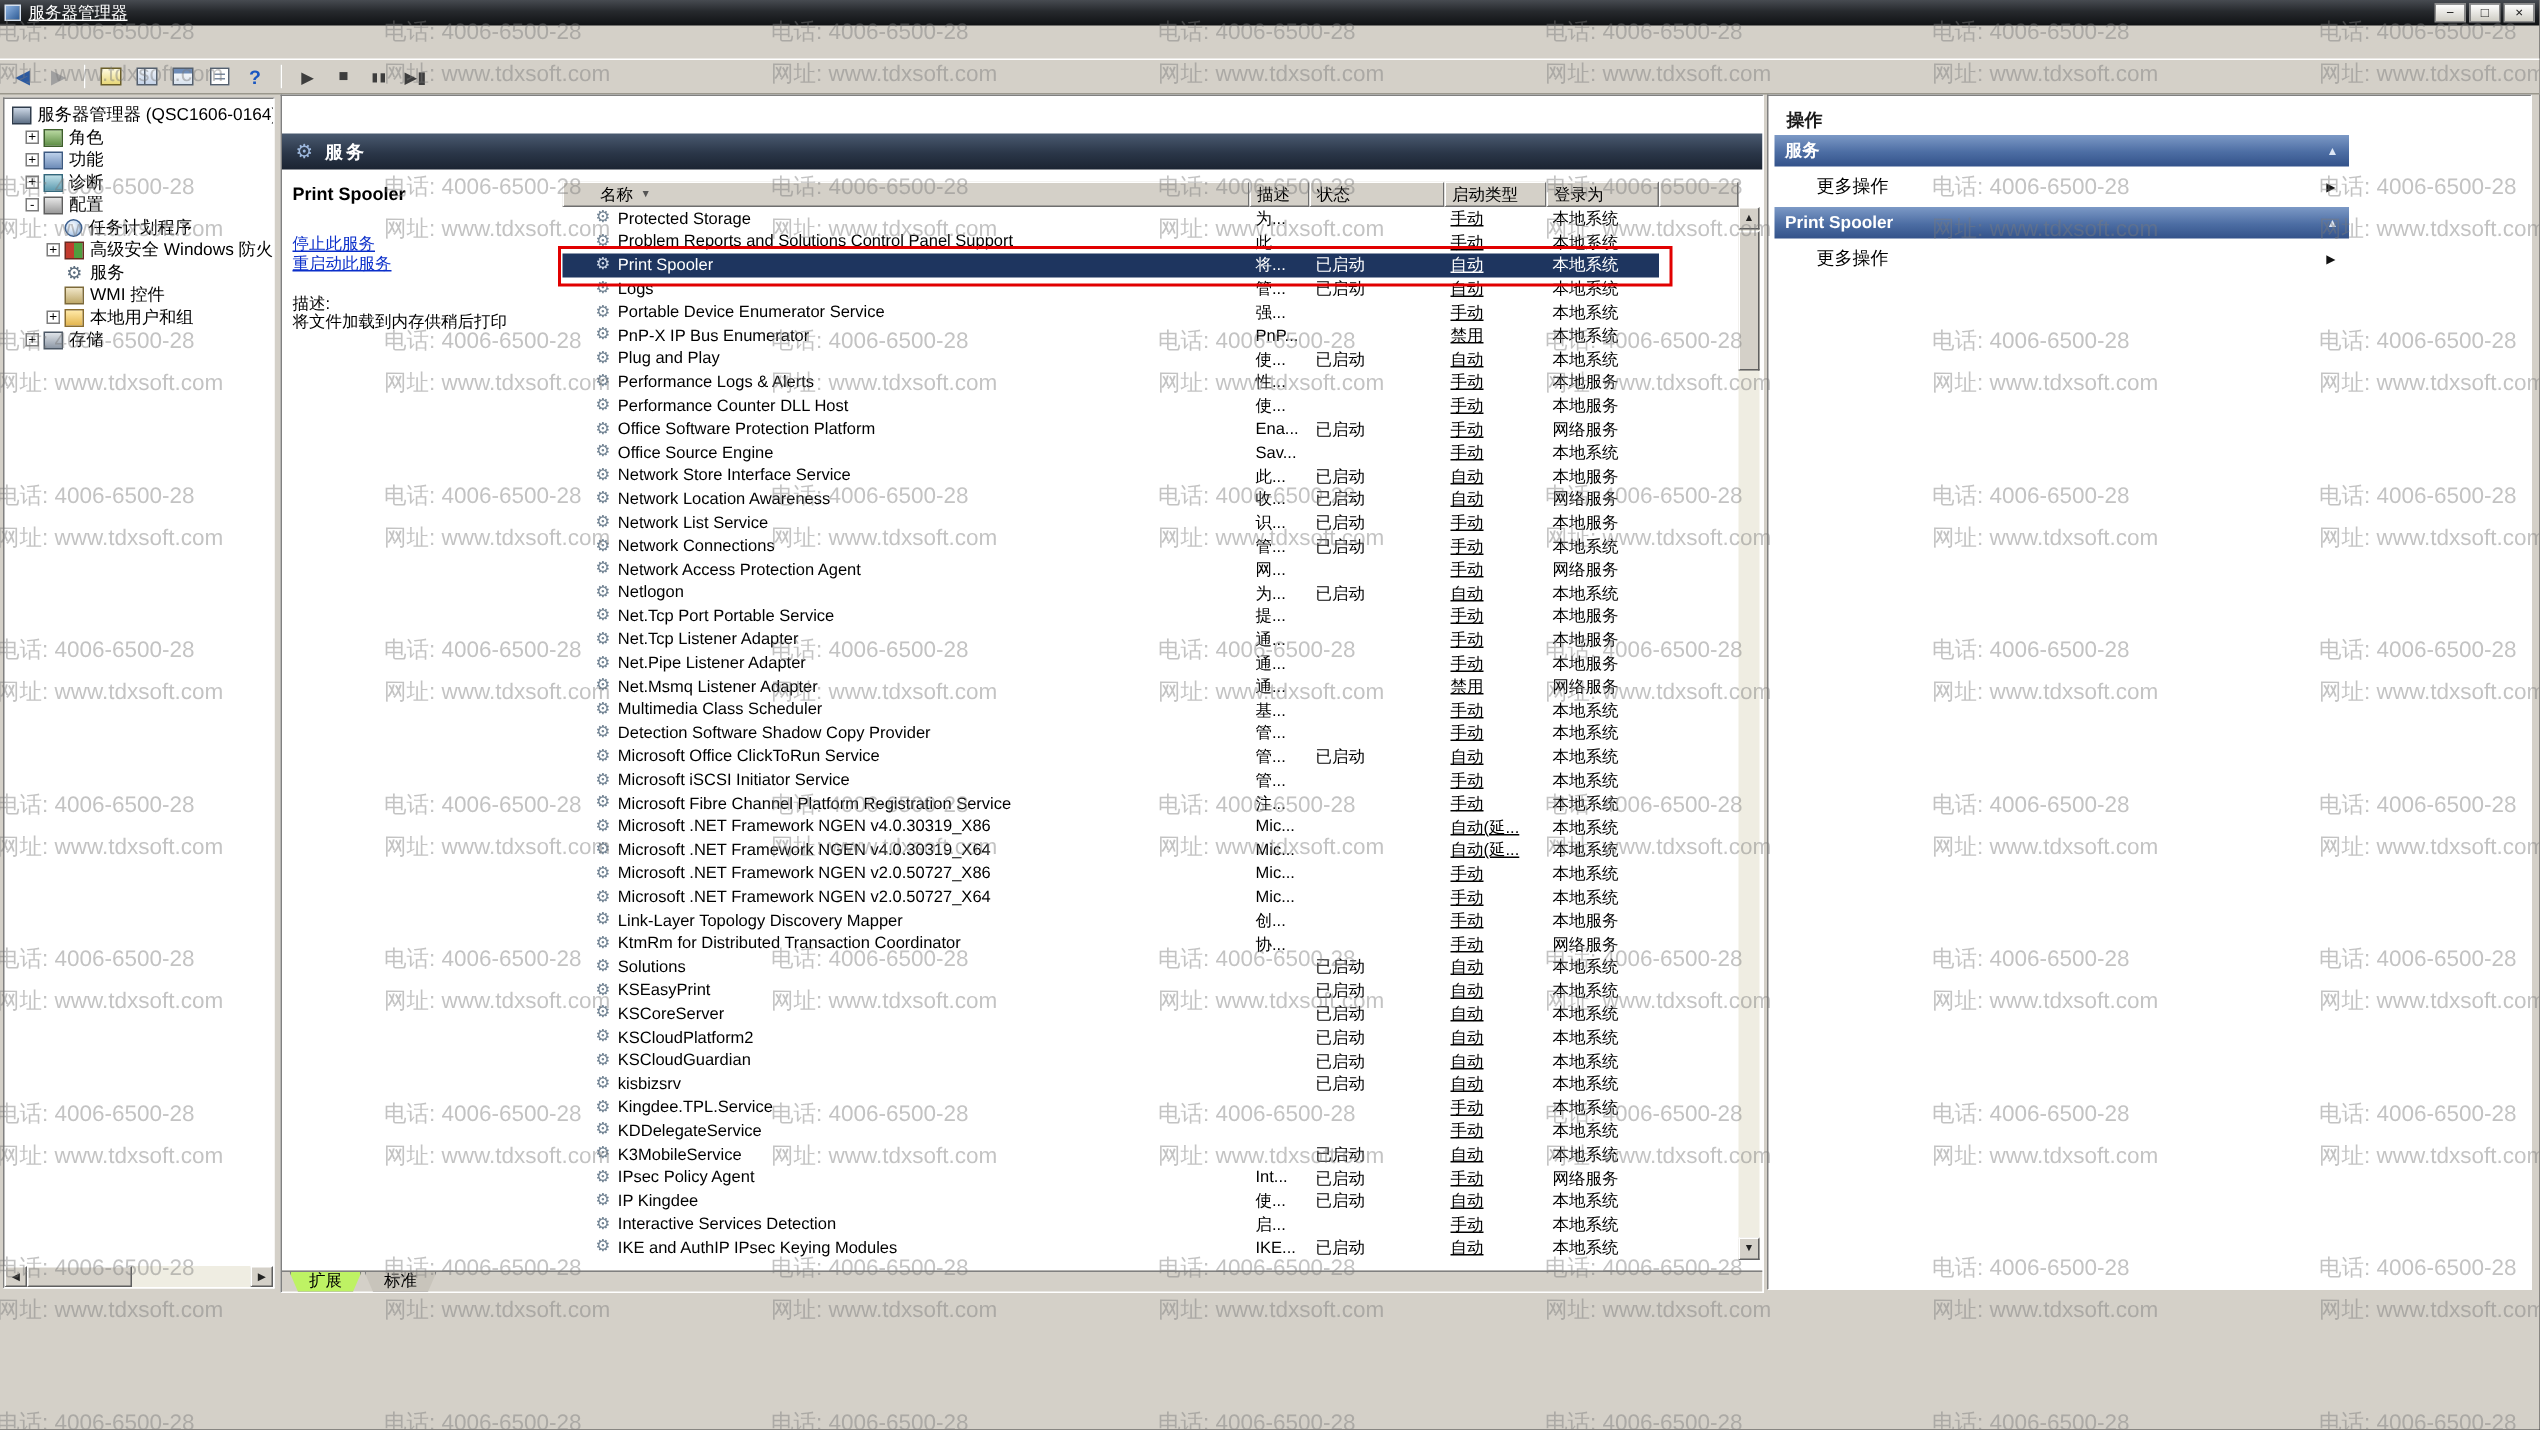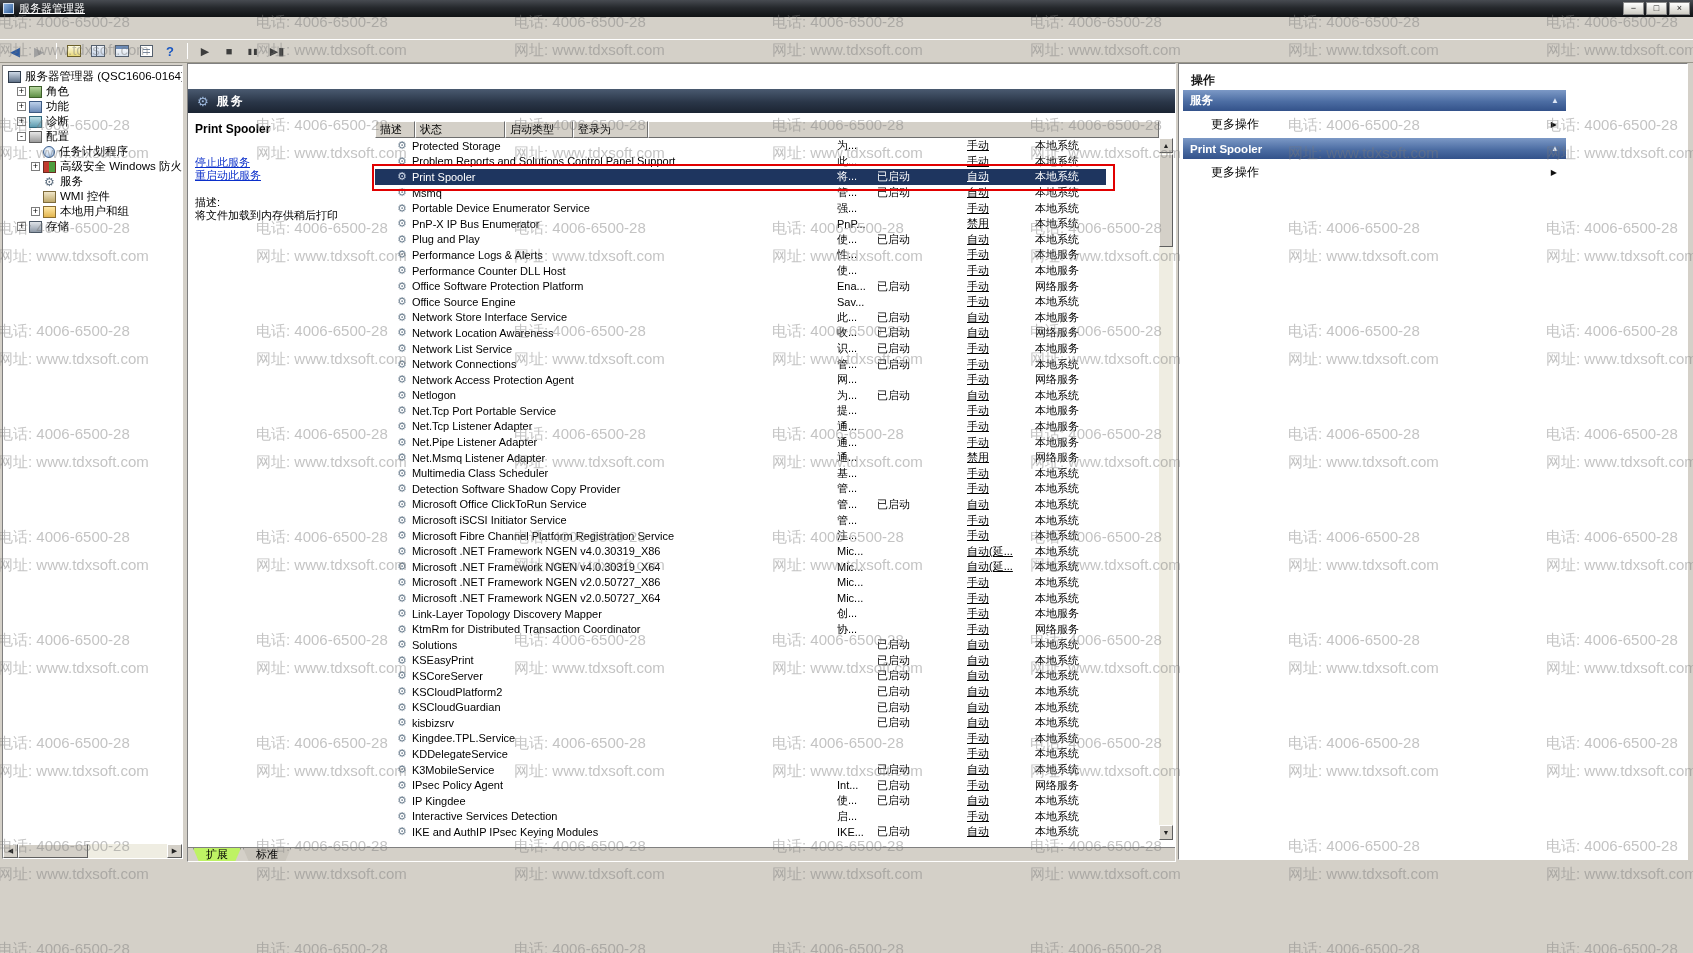--- a/index.html
+++ b/index.html
@@ -255,20 +255,24 @@
       </div>
 
       <div id="svc-title">Print Spooler</div>
       <a class="link" id="stop-link">停止此服务</a>
       <a class="link" id="restart-link">重启动此服务</a>
       <div id="desc-label">描述:</div>
       <div id="desc-text">将文件加载到内存供稍后打印</div>
 
       <div id="grid">
         <div id="grid-header">
+          <span class="hcell hc-name">
+            <span>名称</span>
+            <span class="sort-arrow">▼</span>
+          </span>
           <span class="hcell hc-desc">描述</span>
           <span class="hcell hc-status">状态</span>
           <span class="hcell hc-type">启动类型</span>
           <span class="hcell hc-logon">登录为</span>
           <span class="hcell hc-fill"></span>
         </div>
         <div id="rows">
             <div class="trow">
               <span class="cell c-name">
                 <span class="gear-ico">⚙</span>
@@ -295,21 +299,21 @@
                 <span>Print Spooler</span>
               </span>
               <span class="cell c-desc">将...</span>
               <span class="cell c-status">已启动</span>
               <span class="cell c-type">自动</span>
               <span class="cell c-logon">本地系统</span>
             </div>
             <div class="trow">
               <span class="cell c-name">
                 <span class="gear-ico">⚙</span>
-                <span>Msmq</span>
+                <span>Logs</span>
               </span>
               <span class="cell c-desc">管...</span>
               <span class="cell c-status">已启动</span>
               <span class="cell c-type">自动</span>
               <span class="cell c-logon">本地系统</span>
             </div>
             <div class="trow">
               <span class="cell c-name">
                 <span class="gear-ico">⚙</span>
                 <span>Portable Device Enumerator Service</span>

